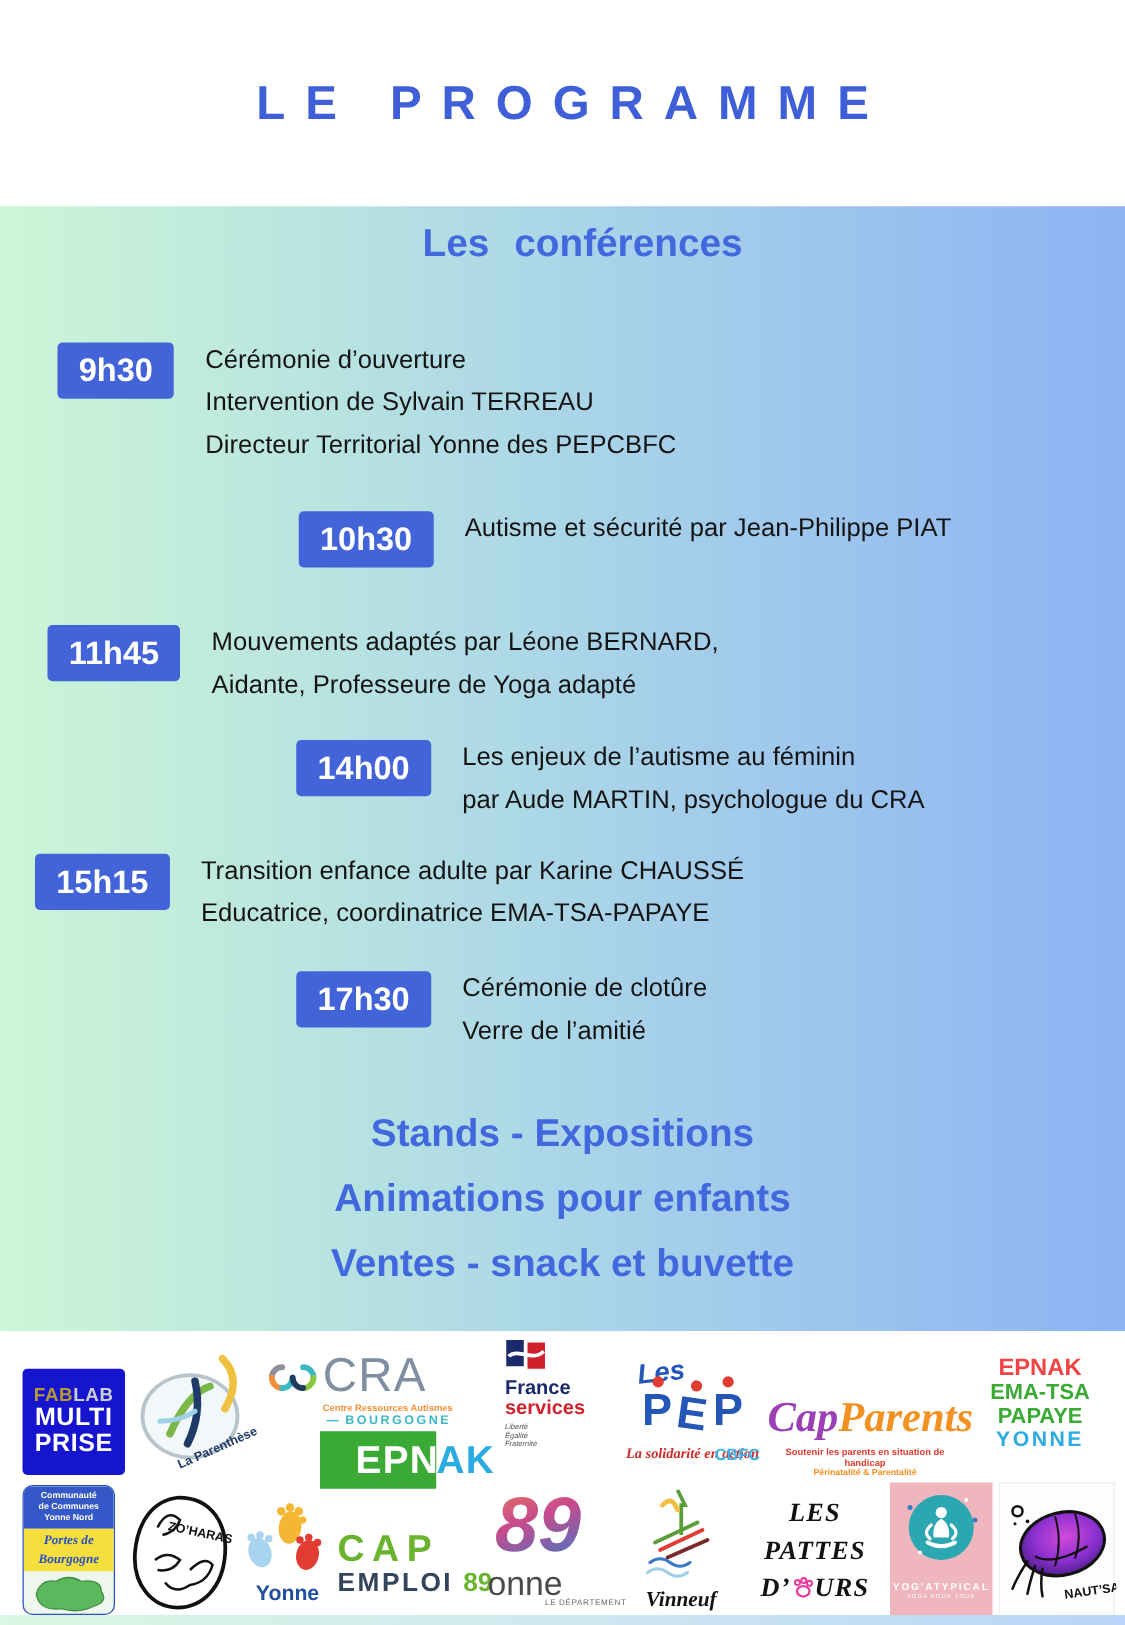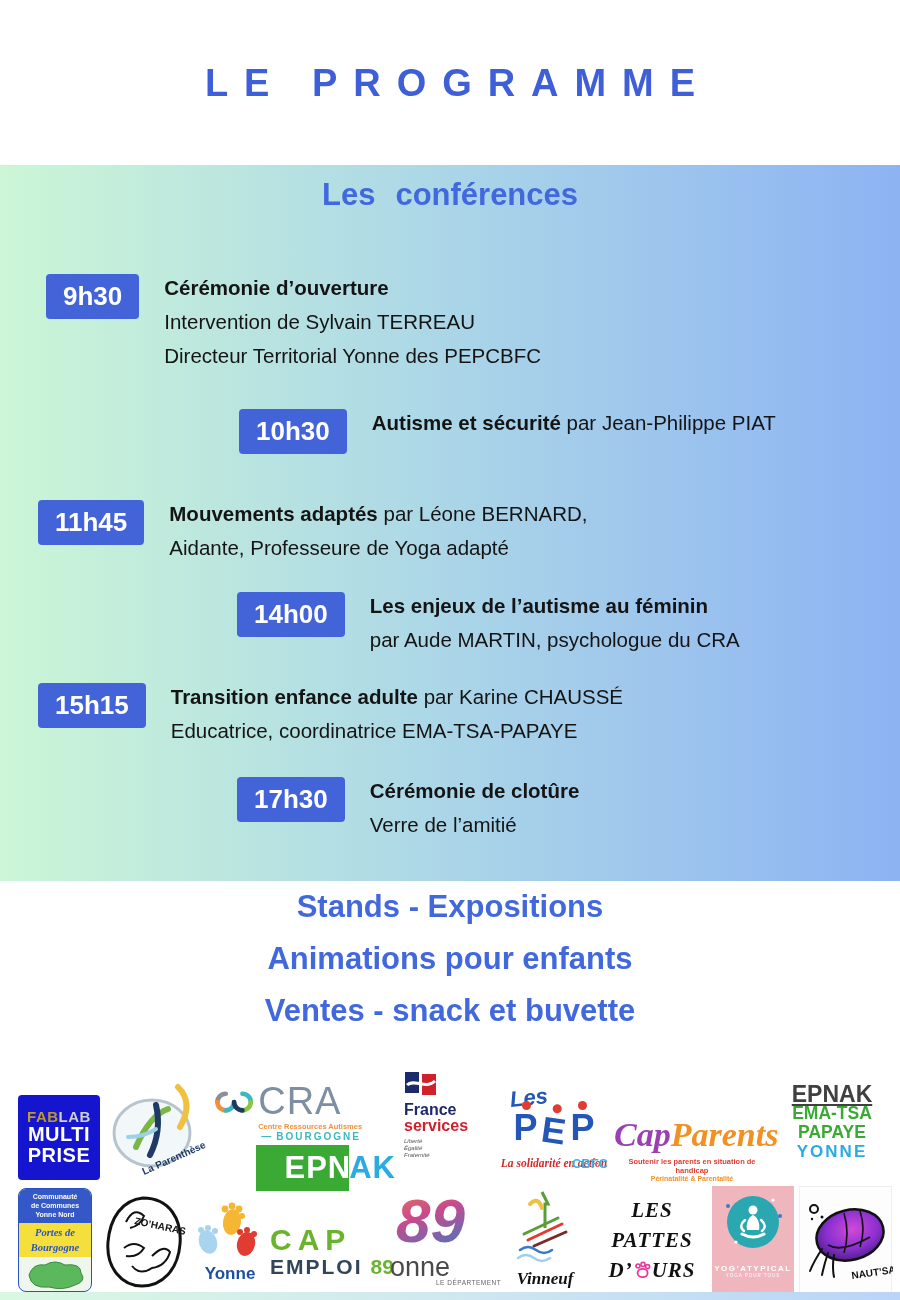--- a/index.html
+++ b/index.html
@@ -9,42 +9,43 @@
     font-family:"Liberation Sans", sans-serif; overflow:hidden;
   }
   
   .poster-title {
     position:absolute; top:62px; left:0; width:100%;
     text-align:center; color:#3e5fd7; font-size:38px; font-weight:800;
     letter-spacing:0.42em; text-indent:0.42em;
   }
   
   .panel {
-    position:absolute; top:165px; left:0; width:900px; height:716px;
+    position:absolute; top:165px; left:0; width:900px; height:900px;
     background:linear-gradient(90deg,#ccf6d6 0%,#aed9e6 45%,#8db3f3 100%);
+    padding-left:16px;
   }
   .panel-heading {
     position:absolute; top:12px; width:100%; text-align:center;
     color:#4268dd; font-size:31px; font-weight:800;
   }
   .panel-heading .w1 { margin-right:20px; }
   
   .srow { position:absolute; display:flex; align-items:flex-start; }
   .badge {
     background:#4264d8; color:#ffffff; font-weight:800; font-size:26px;
     padding:7px 17px; border-radius:4px; line-height:1.2; flex:0 0 auto;
     margin-right:25px; margin-top:3px;
   }
   .stext { color:#141414; font-size:20.5px; line-height:34px; }
-  .stext .b { font-weight:700; }
+  .stext .b { font-weight:400; }
   .r1 { top:106px; left:46px; }
   .r2 { top:241px; left:239px; }
   .r3 { top:332px; left:38px; }
   .r4 { top:424px; left:237px; }
-  .r5 { top:515px; left:38px; }
+  .r5 { top:515px; left:28px; }
   .r6 { top:609px; left:237px; }
   
   .activities {
     position:absolute; top:716px; left:0; width:100%; text-align:center;
     color:#4268dd; font-size:31px; font-weight:700; line-height:52px;
   }
   
   .logo-strip { position:absolute; top:1065px; left:0; width:900px; height:227px; background:#fff; }
   .logo { position:absolute; }
   
@@ -81,21 +82,21 @@
   .pep .cbfc { color:#3ab4e8; font-size:13px; font-weight:800; position:absolute; right:2px; bottom:22px; }
   .pep .tag { color:#d02a2a; font-size:11.5px; font-weight:700; font-style:italic; text-align:center; margin-top:8px; font-family:"Liberation Serif", serif; }
   
   .capparents { left:614px; top:50px; width:156px; height:74px; text-align:center; }
   .capparents .big { font-size:34px; font-weight:800; font-style:italic; line-height:40px; font-family:"Liberation Serif", serif; }
   .capparents .a { color:#9b3fb5; } .capparents .b { color:#f29022; }
   .capparents .s1 { color:#e03c31; font-size:7.5px; font-weight:700; margin-top:2px; }
   .capparents .s2 { color:#f29022; font-size:7px; font-weight:700; }
   
   .epnakema { left:766px; top:20px; width:132px; height:62px; text-align:center; line-height:19px; }
-  .epnakema .g { color:#404040; font-weight:800; font-size:23px;text-decoration:underline; }
+  .epnakema .g { color:#ef4444; font-weight:800; font-size:19px; }
   .epnakema .g2 { color:#3aaa35; font-weight:800; font-size:17.5px; }
   .epnakema .y { color:#2aabe2; font-weight:800; font-size:17px; letter-spacing:2px; }
   
   .ccy { left:18px; top:123px; width:74px; height:104px; border-radius:8px; overflow:hidden; border:1px solid #2a52c0; background:#eef6ee; }
   .ccy .top { background:#3558c8; height:34px; color:#fdfdf2; font-size:7px; font-weight:700; text-align:center; padding-top:3px; line-height:9px; }
   .ccy .mid { background:#f5df3d; height:34px; color:#2a52c0; font-size:10.5px; font-weight:700; font-style:italic; text-align:center; line-height:15px; padding-top:2px; font-family:"Liberation Serif", serif; }
   .ccy .map { height:36px; }
   
   .zoharas { left:100px; top:127px; width:86px; height:100px; }
   

